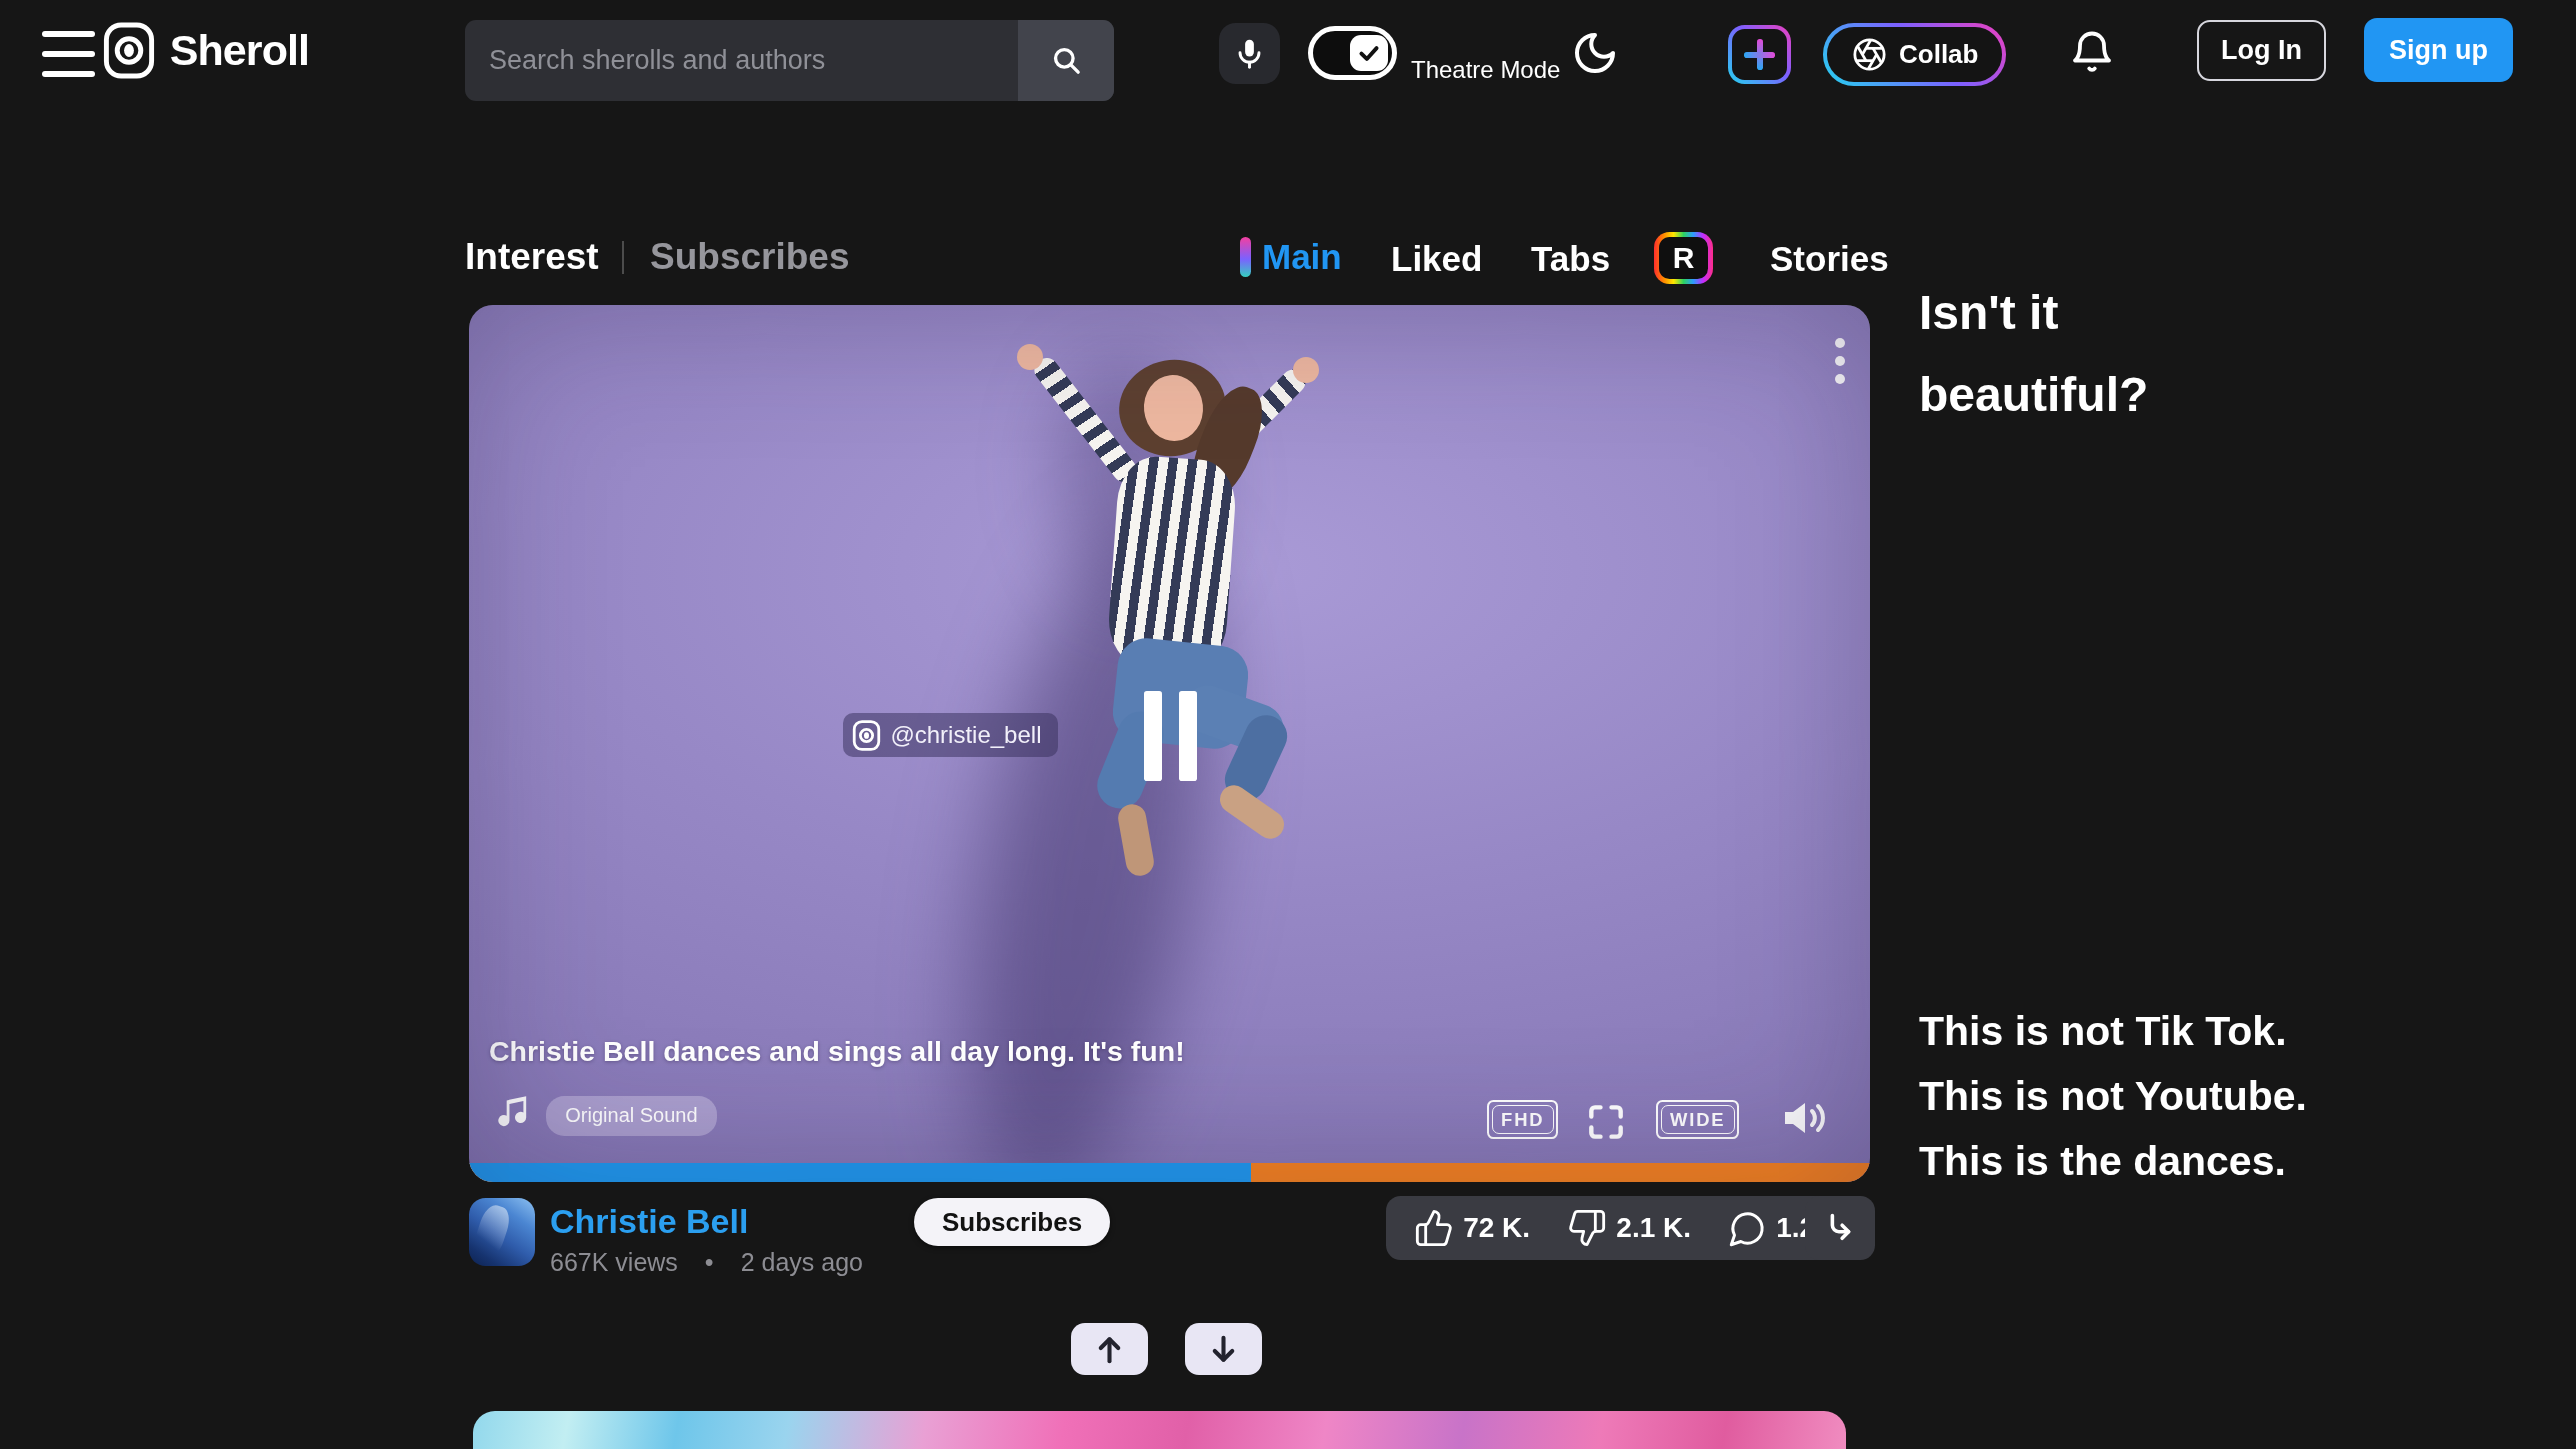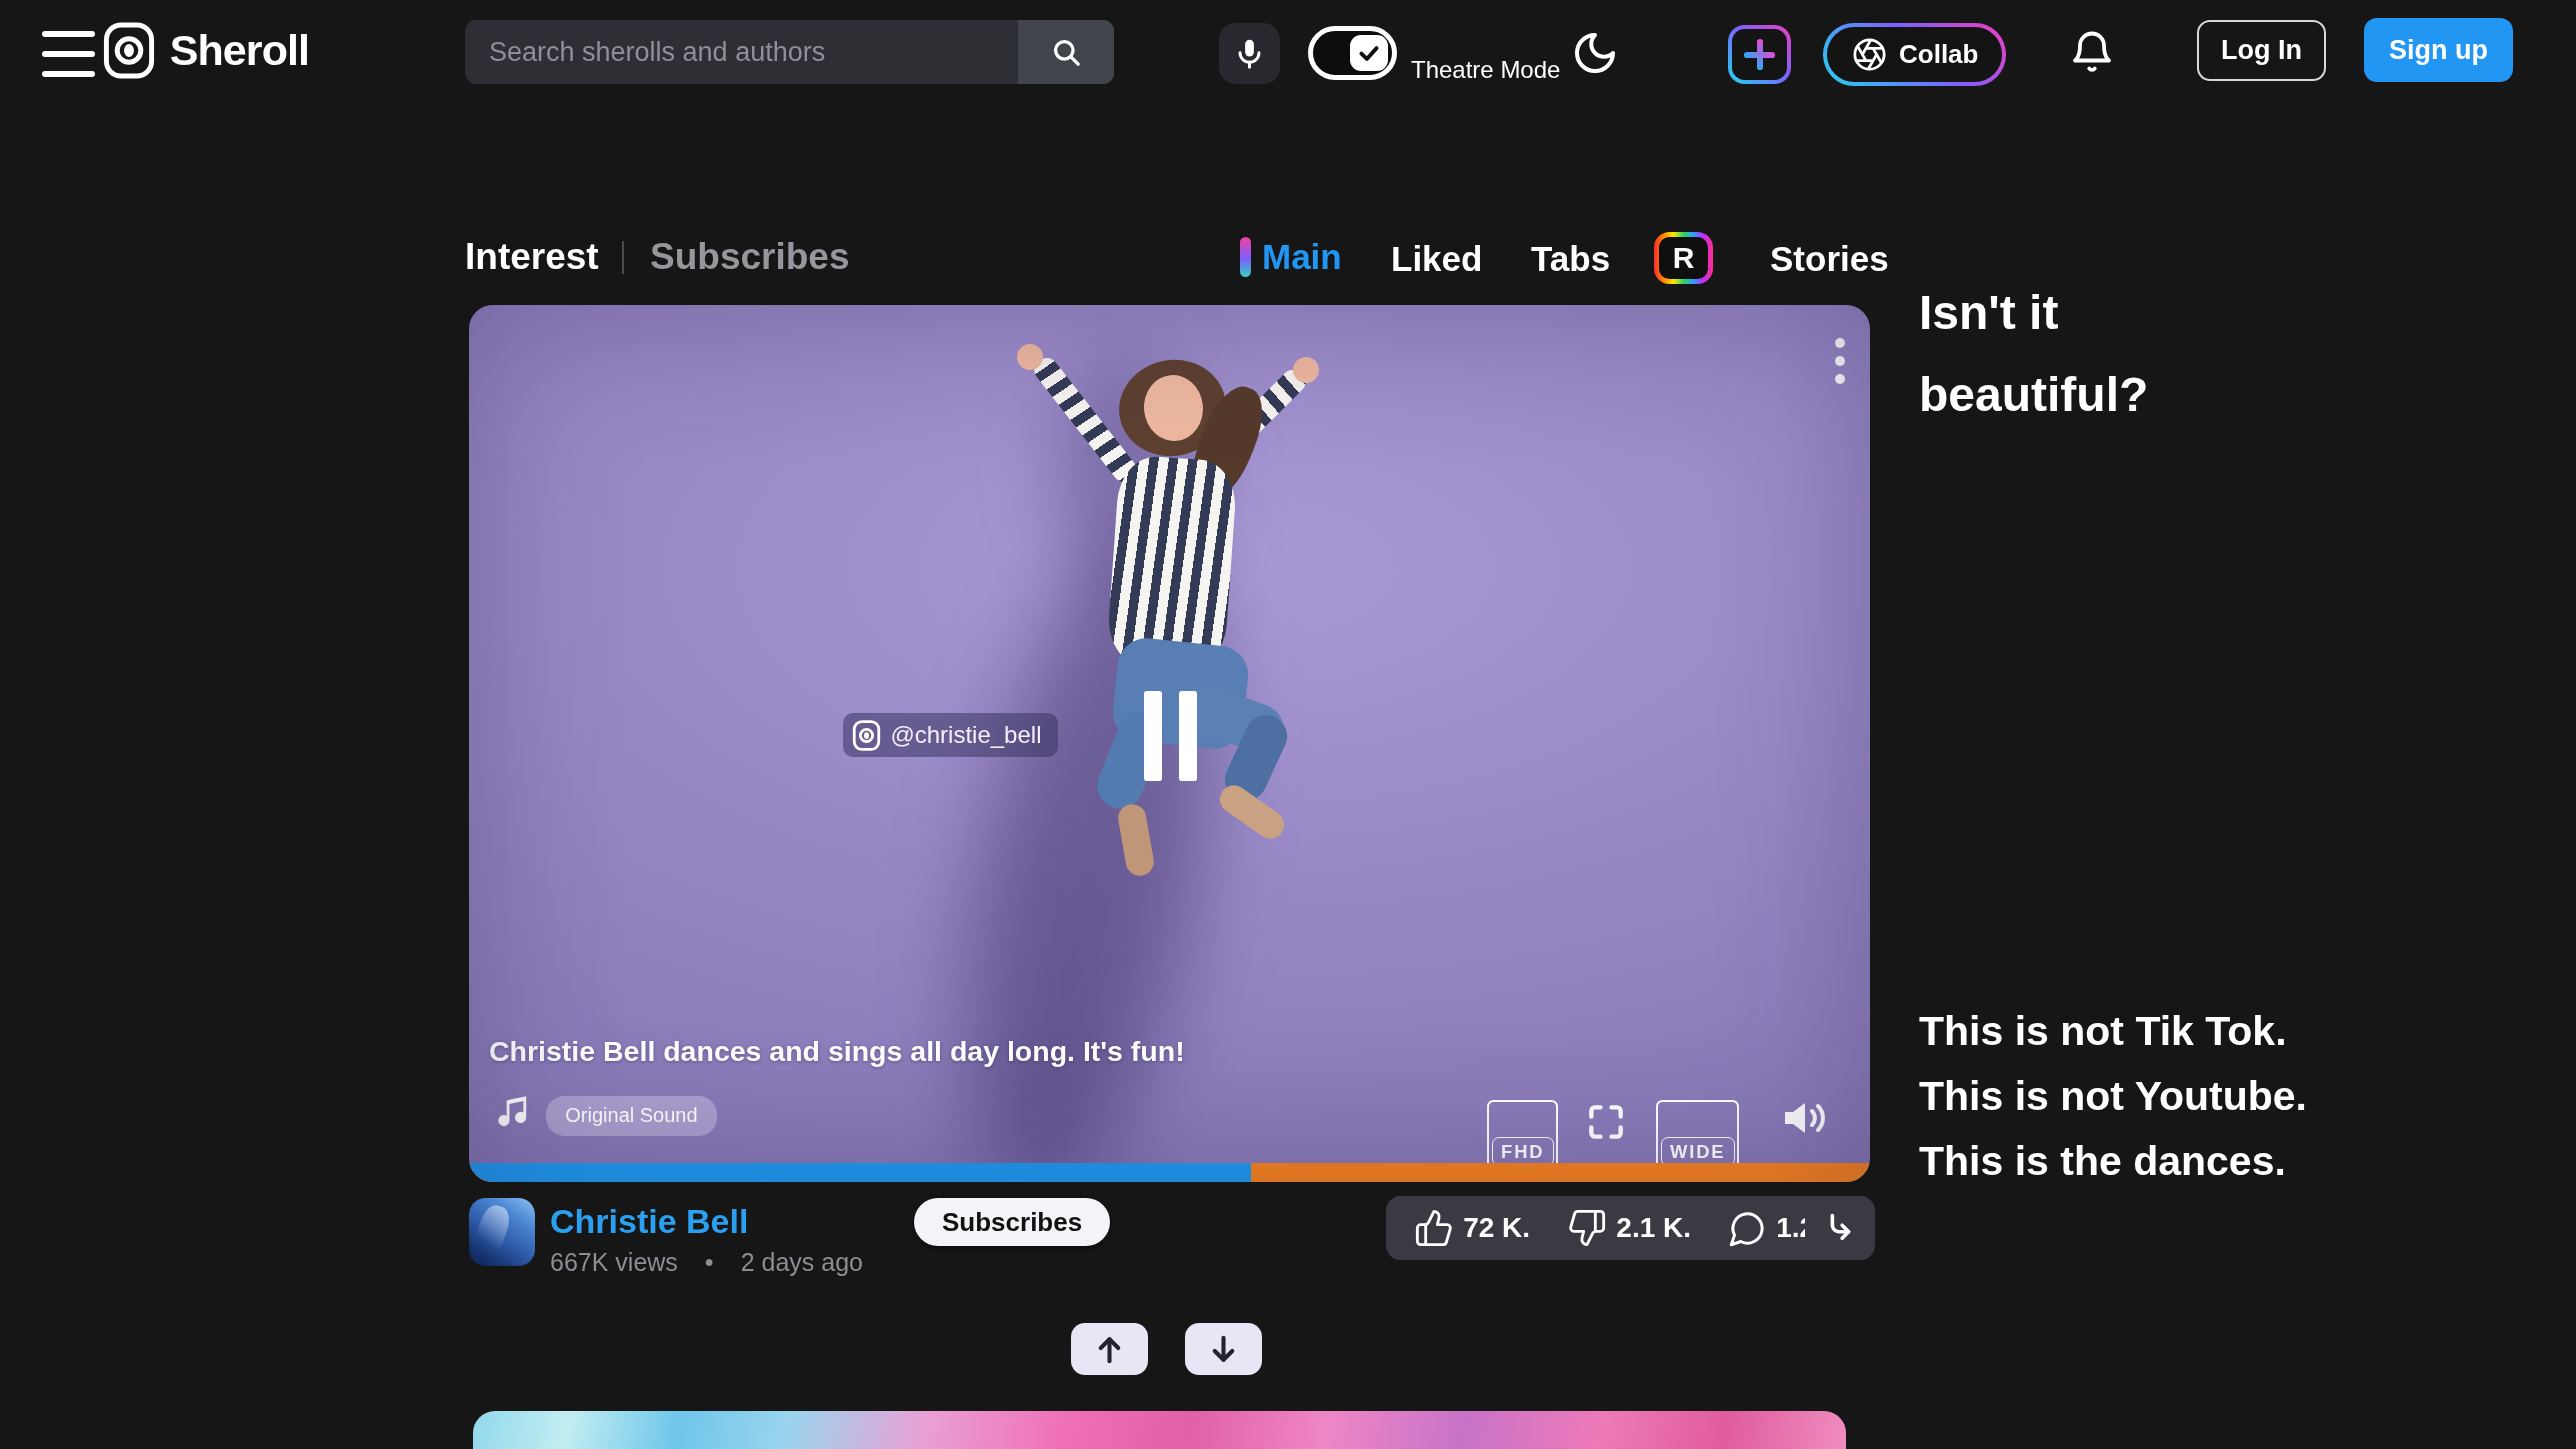--- a/index.html
+++ b/index.html
@@ -5,21 +5,21 @@
   html,body{margin:0;padding:0;background:#161616;}
   #app{position:relative;width:2576px;height:1449px;background:#161616;overflow:hidden;
        font-family:"Liberation Sans","DejaVu Sans",sans-serif;color:#fff;}
   .abs{position:absolute;}
 
   
   .hamburger{left:42px;top:31px;width:53px;height:46px;cursor:pointer;display:flex;flex-direction:column;justify-content:space-between;}
   .hamburger span{display:block;height:6.4px;background:#fff;border-radius:3.7px;}
   .brand{left:103px;top:22px;display:flex;align-items:center;gap:14.7px;cursor:pointer;}
   .brand-name{font-size:43px;font-weight:800;letter-spacing:-0.9px;}
-  .search-wrap{left:465px;top:20px;width:649px;height:64px;background:#2e2f34;border-radius:11px;display:flex;overflow:hidden;}
+  .search-wrap{left:465px;top:20px;width:649px;height:81px;background:#2e2f34;border-radius:11px;display:flex;overflow:hidden;}
   .search-input{flex:1;background:transparent;border:none;outline:none;color:#d2d2d8;font-size:27px;padding:0 24px;font-family:inherit;}
   .search-input::placeholder{color:#8f9097;}
   .search-btn{width:96px;background:#42444c;border:none;display:flex;align-items:center;justify-content:center;cursor:pointer;}
   .mic-btn{left:1219px;top:23px;width:61px;height:61px;background:#28292e;border-radius:16.6px;display:flex;align-items:center;justify-content:center;cursor:pointer;}
   .toggle{left:1308px;top:26px;width:89px;height:54px;border:5.5px solid #fff;border-radius:28px;background:#0d0d0d;box-sizing:border-box;cursor:pointer;}
   .toggle-knob{position:absolute;right:3.7px;top:3.7px;width:38px;height:36px;background:#fff;border-radius:11px;display:flex;align-items:center;justify-content:center;}
   .theatre-label{left:1411px;top:40px;font-size:24px;font-weight:400;margin-top:16px;}
   .moon-btn{left:1571px;top:29px;width:48px;height:48px;cursor:pointer;}
   .grad-border{background:linear-gradient(#141414,#141414) padding-box,linear-gradient(45deg,#24d3ef 0%,#7b61ff 55%,#ee3fbe 100%) border-box;border:4.6px solid transparent;}
   .plus-btn{left:1728px;top:25px;width:63px;height:59px;border-radius:16.6px;box-sizing:border-box;cursor:pointer;display:flex;align-items:center;justify-content:center;}
@@ -76,21 +76,21 @@
   .dots-btn{left:1352px;top:24px;width:37px;height:64px;display:flex;flex-direction:column;align-items:center;justify-content:center;gap:8.3px;cursor:pointer;}
   .dots-btn i{width:10px;height:10px;border-radius:50%;background:#fff;}
   .pause-btn{left:675px;top:386px;display:flex;gap:16.6px;cursor:pointer;}
   .pause-btn i{display:block;width:18.4px;height:90px;background:#fff;border-radius:2.8px;}
   .handle-badge{left:374px;top:408px;height:44px;background:rgba(56,47,92,.52);border-radius:10px;display:flex;align-items:center;gap:9.2px;padding:0 16.6px 0 9.2px;cursor:pointer;}
   .handle-badge span{font-size:24px;color:#f2f0fa;}
   .caption{left:20px;top:730px;font-size:28.5px;font-weight:600;text-shadow:0 0.9px 3.7px rgba(40,30,70,.4);}
   .music-icon{left:22px;top:784px;width:44px;height:48px;}
   .sound-pill{left:77px;top:791px;padding:8.3px 19.3px;background:rgba(234,229,249,.34);border-radius:18.4px;font-size:20px;color:#fff;cursor:pointer;}
   .vbadge{position:absolute;border:2.8px solid #fff;border-radius:6.4px;padding:2.8px;cursor:pointer;}
-  .vbadge span{display:block;border:1.8px solid #fff;border-radius:7px;padding:2.8px 8.3px;font-size:18.4px;font-weight:800;letter-spacing:1.8px;margin-top:32px;}
+  .vbadge span{display:block;border:1.8px solid #fff;border-radius:7px;padding:2.8px 8.3px;font-size:18.4px;font-weight:800;letter-spacing:1.8px;}
   .badge-fhd{left:1018px;top:795px;}
   .badge-wide{left:1187px;top:795px;}
   .fs-btn{left:1115px;top:795px;width:44px;height:44px;cursor:pointer;}
   .vol-btn{left:1310px;top:789px;width:52px;height:48px;cursor:pointer;}
   .progress{position:absolute;left:0;right:0;bottom:0;height:19.3px;}
   .progress .played{position:absolute;left:0;top:0;bottom:0;}
 
   
   .avatar{left:469px;top:1198px;width:66px;height:68px;border-radius:16.6px;cursor:pointer;overflow:hidden;
     background:linear-gradient(215deg,#8ec2f2 0%,#4b86d2 28%,#2f5cab 55%,#16336f 82%,#0d2250 100%);}

